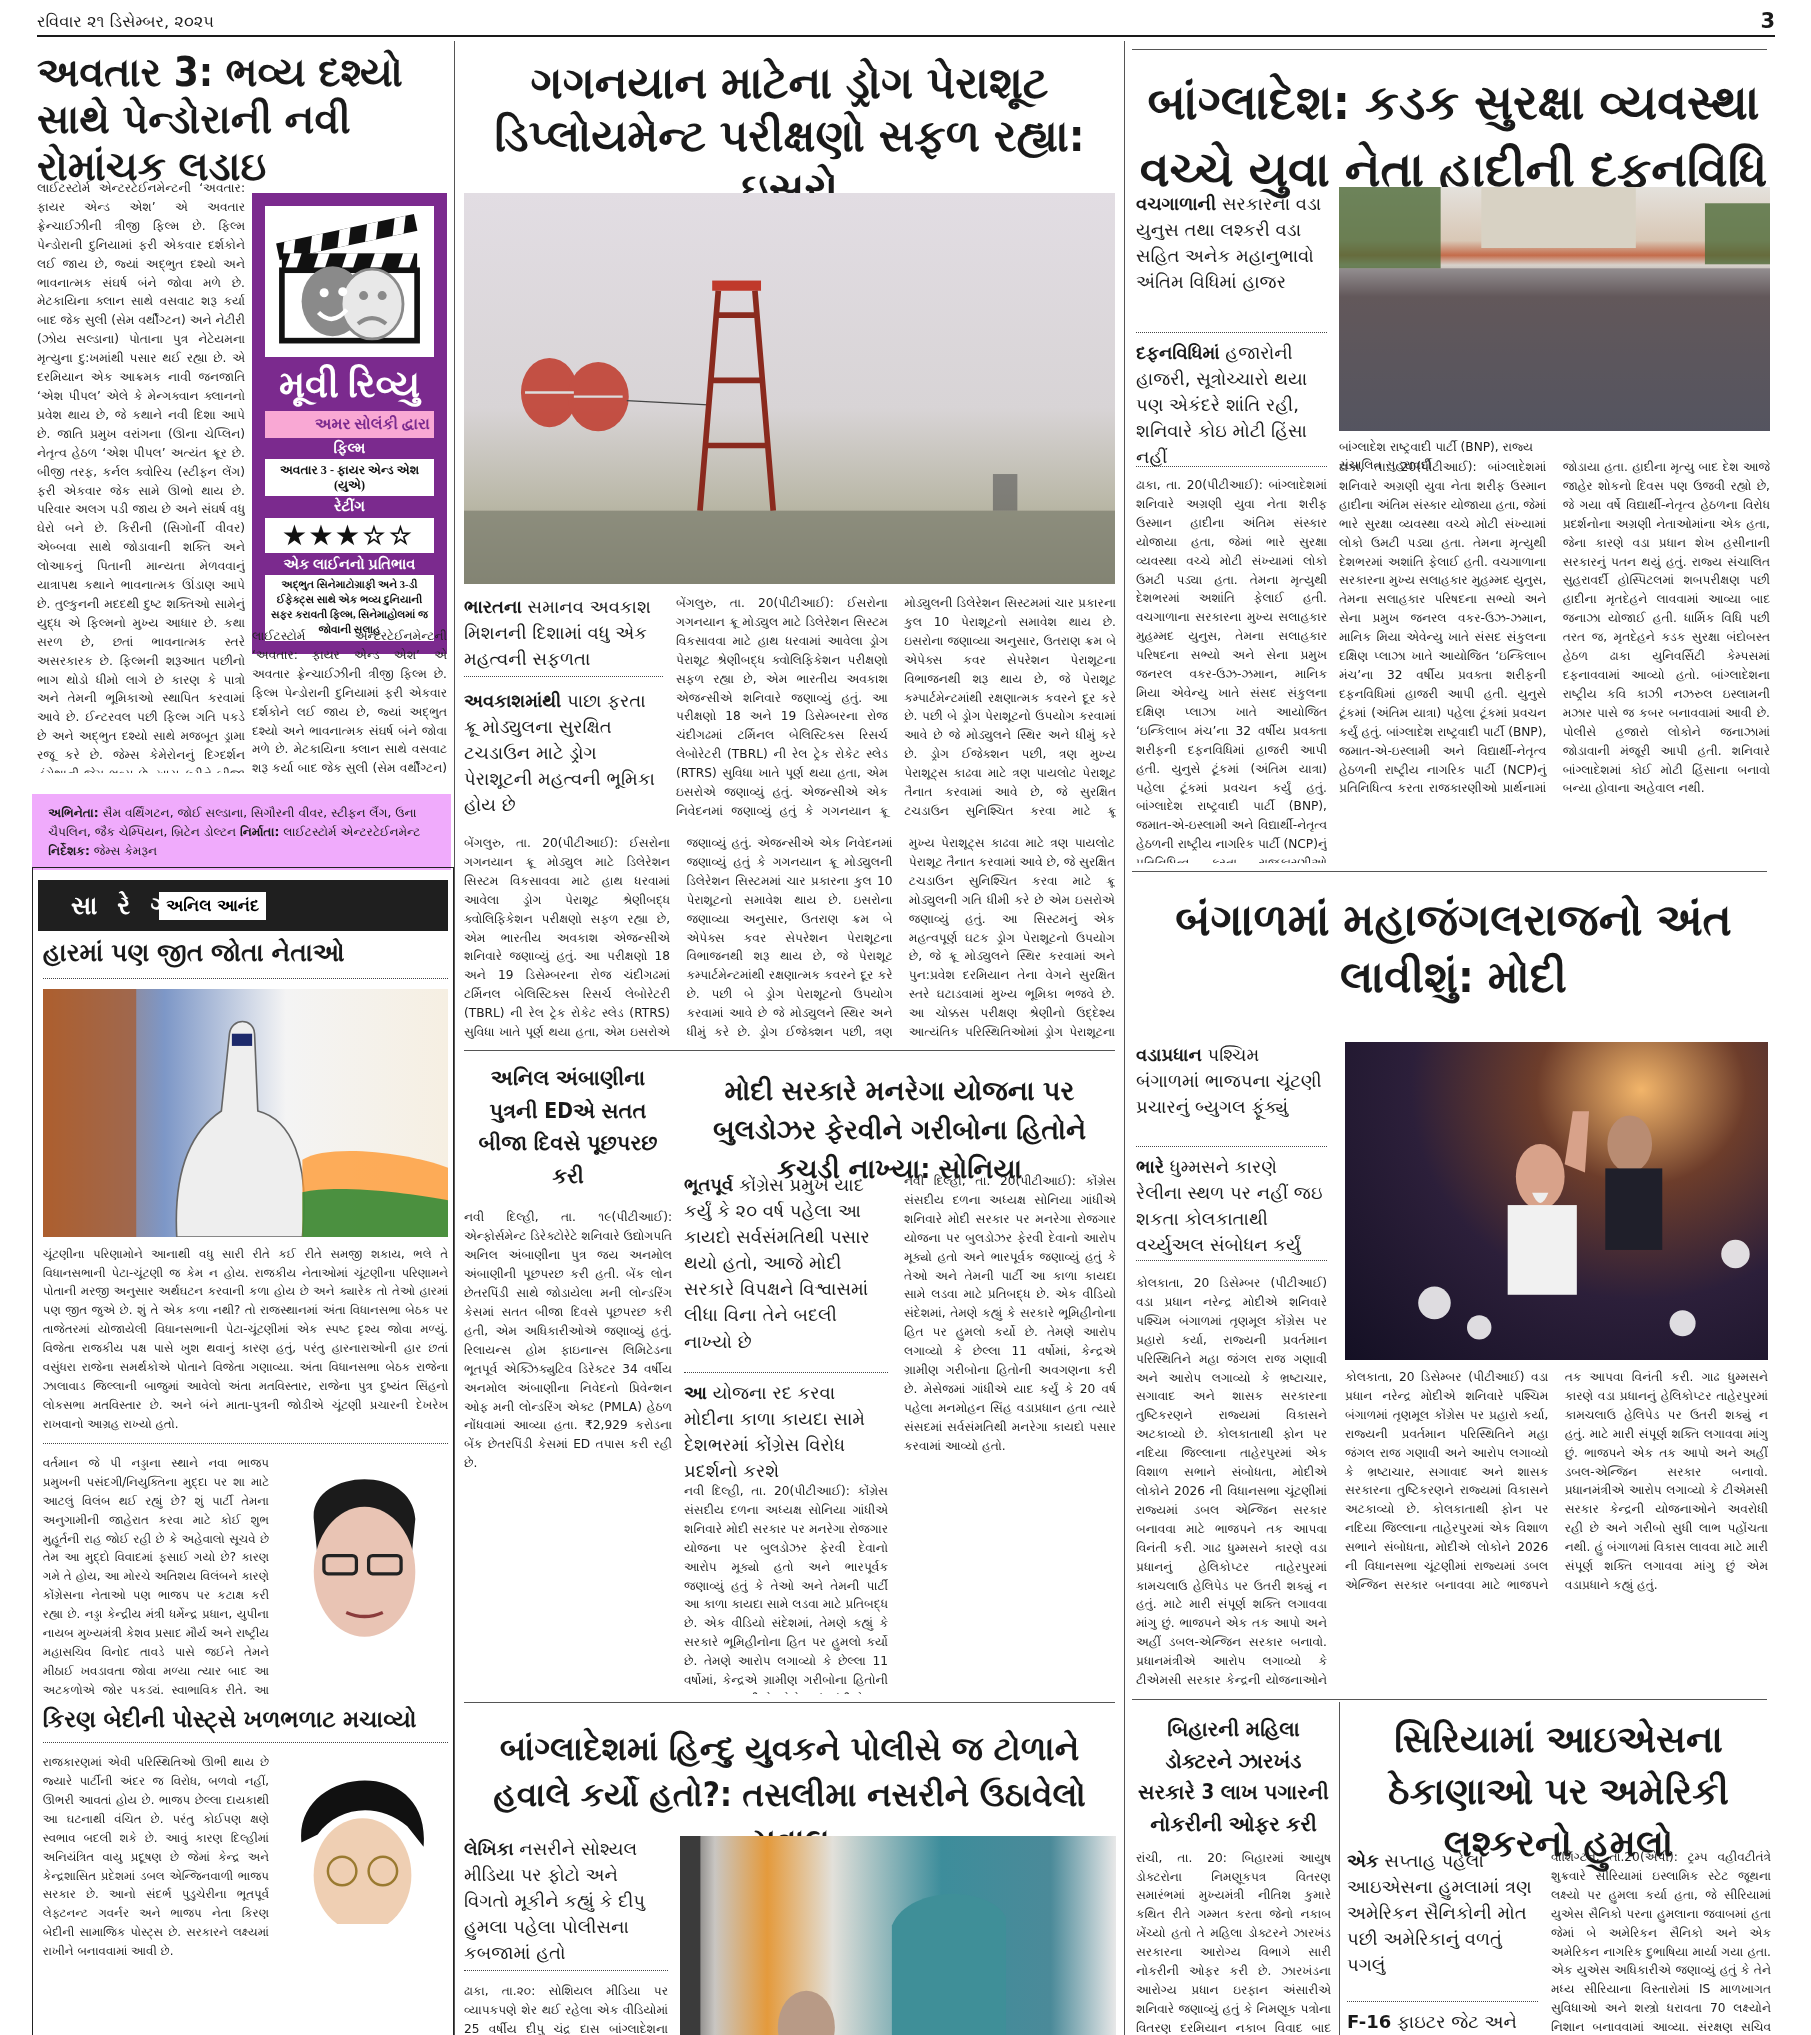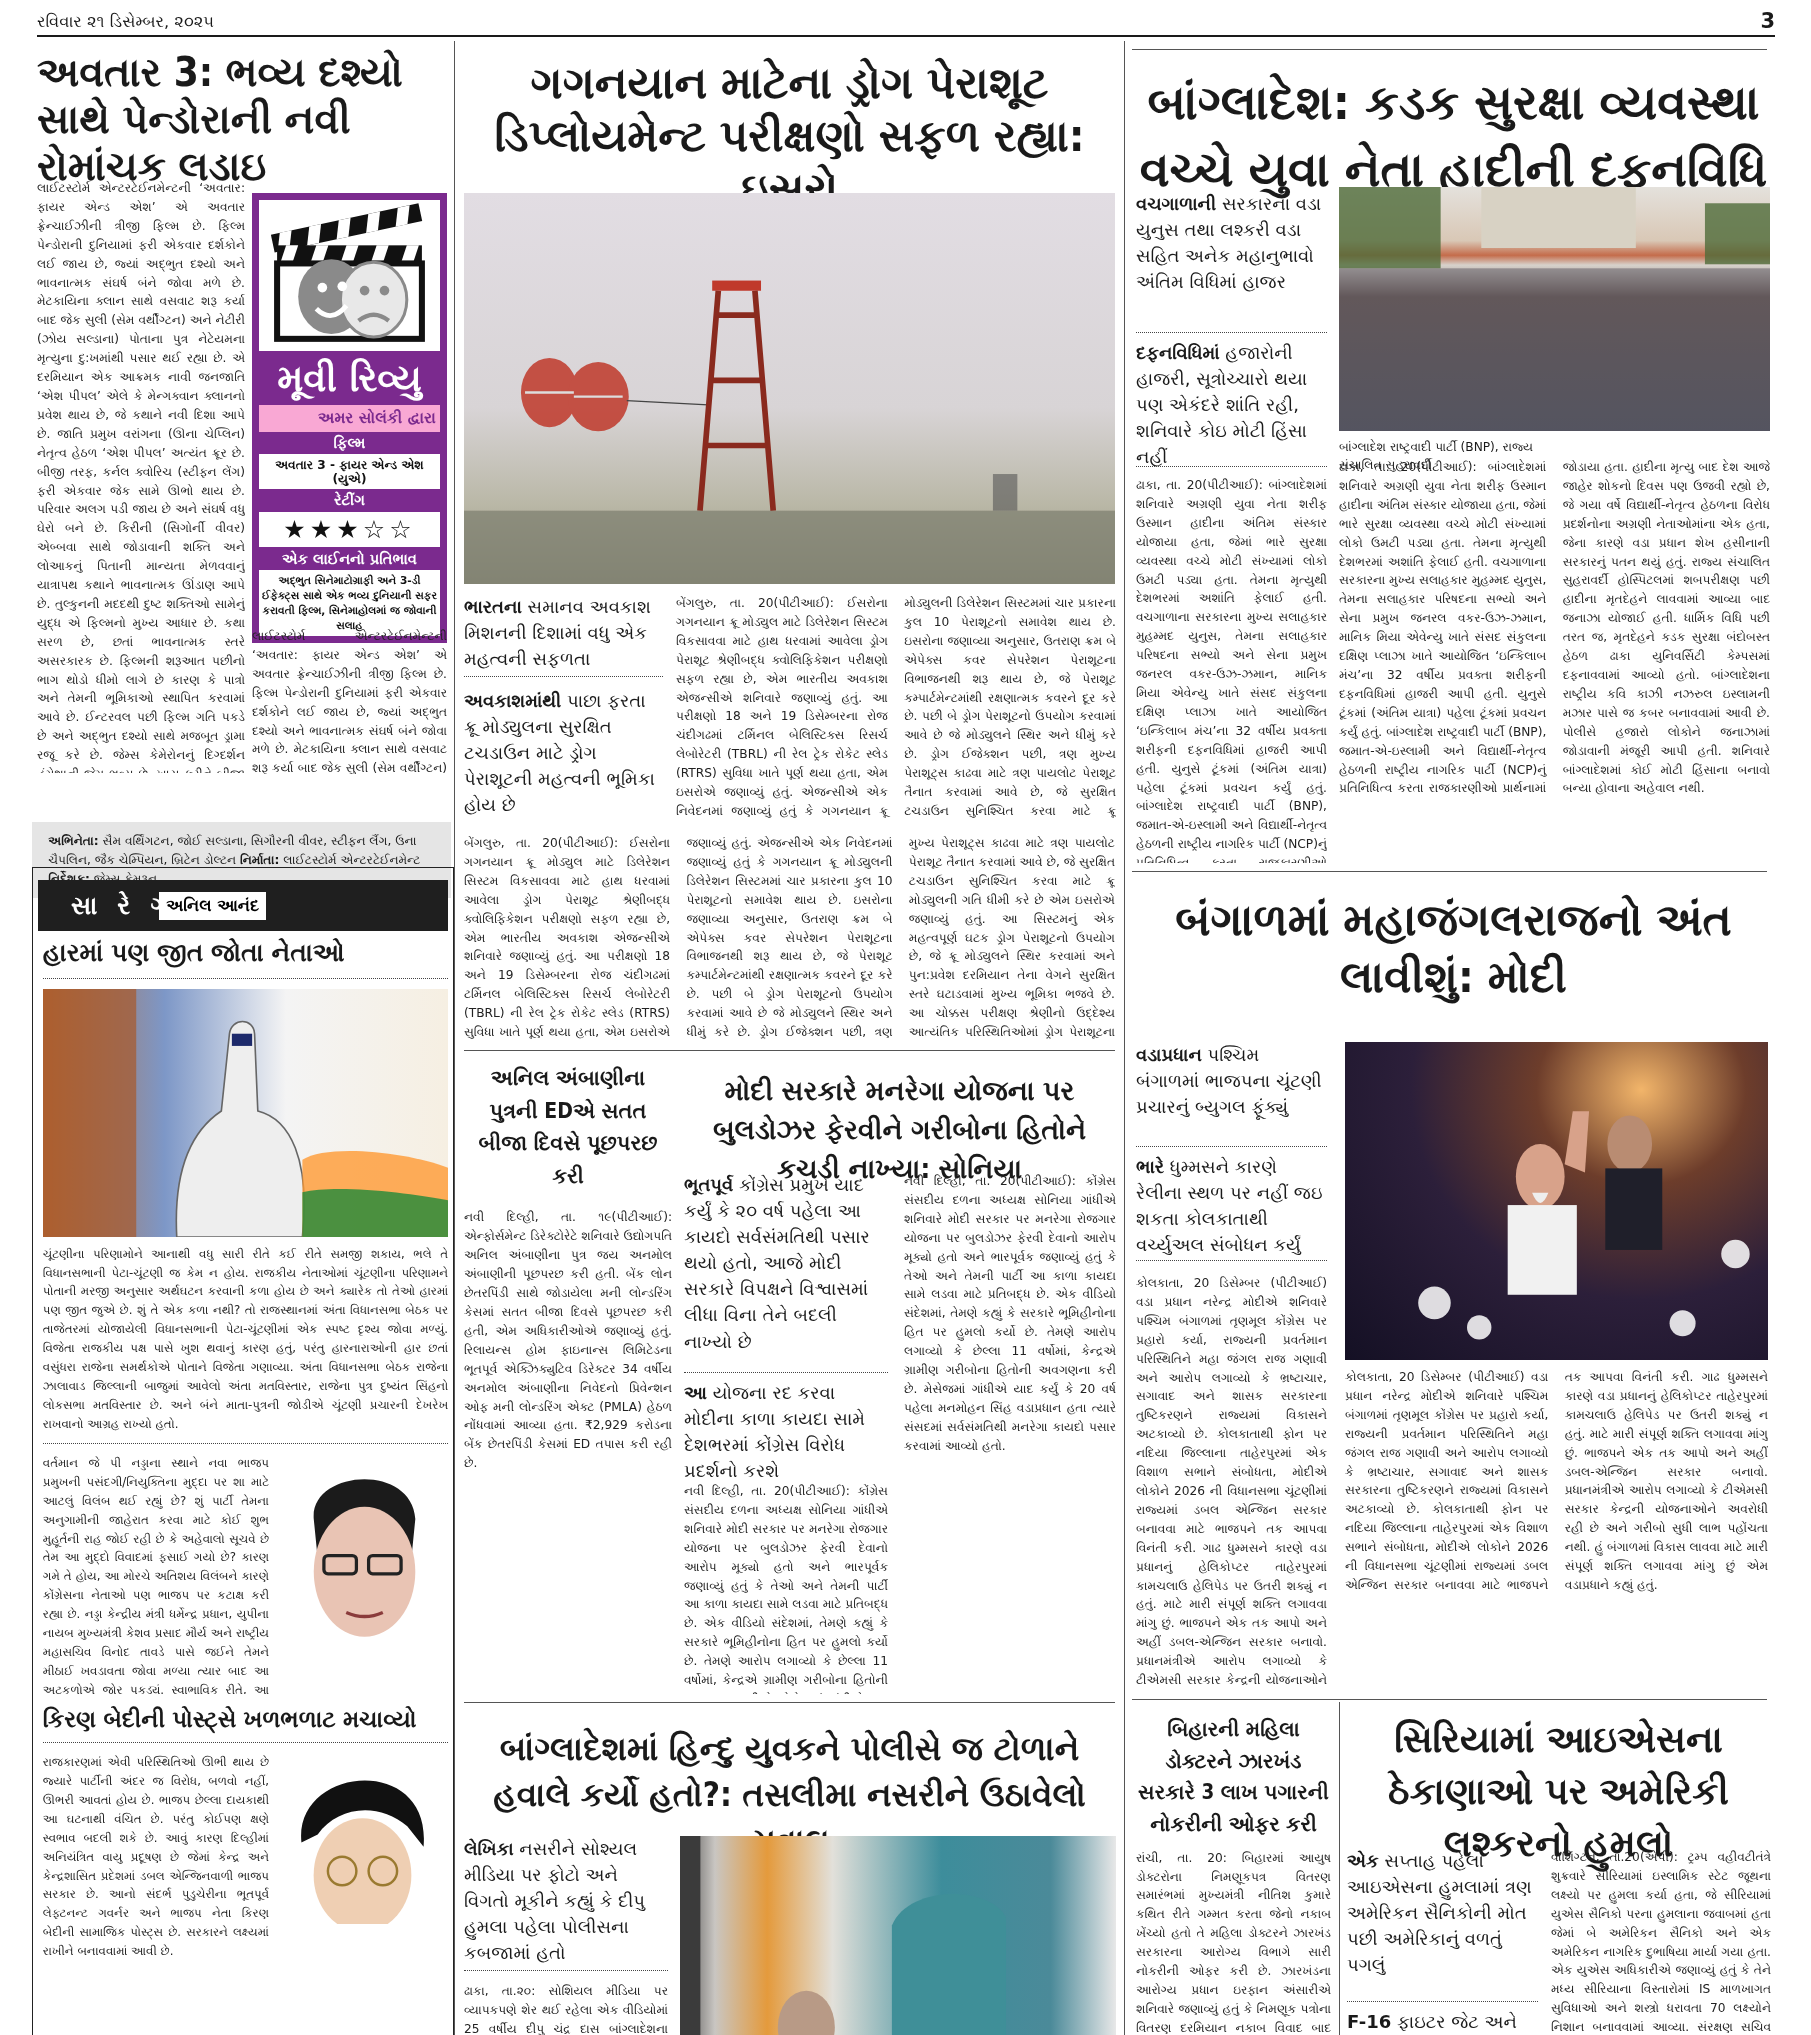--- a/index.html
+++ b/index.html
@@ -17,28 +17,28 @@
   h1, h2, h3 { font-family: "DejaVu Sans Condensed","DejaVu Sans", sans-serif; font-weight: bold; line-height: 1.15; }
   .body-text { font-size: 12.2px; line-height: 1.55; text-align: justify; color: #222; }
   .cols2 { column-count: 2; column-gap: 16.3px; }
   .cols3 { column-count: 3; column-gap: 16.3px; }
   .kicker { font-size: 18px; line-height: 1.45; }
   .kicker b { font-weight: 900; }
   .photo { overflow: hidden; }
   .caption { font-size: 12.2px; line-height: 1.5; }
 
   
-  .mr-box { background: #7b2a8e; padding: 7px; }
+  .mr-box { background: #7b2a8e; padding: 13px; font-family: Liberation Serif, serif; }
   .mr-box .clap { background: #fff; height: 151px; position: relative; }
   .mr-title { color: #fff; text-align: center; font-size: 37px; font-weight: 900; margin: 5.7px 0; }
   .mr-byline { background: #f9a8d4; color: #7b2a8e; text-align: right; font-weight: bold; font-size: 15.5px; padding: 4.1px; }
   .mr-band { color: #fff; text-align: center; font-weight: bold; font-size: 14.7px; padding: 2.4px; }
   .mr-white { background: #fff; color: #111; text-align: center; font-weight: bold; font-size: 12.2px; padding: 3.3px 2.4px; }
   .stars { font-size: 25px; letter-spacing: 4.1px; }
-  .credits { background: #e5e5e5; padding: 9.8px 16.3px; font-size: 12.2px; line-height: 1.55; margin-top: 28px; }
+  .credits { background: #f0abfc; padding: 9.8px 16.3px; font-size: 12.2px; line-height: 1.55; }
   .credits b { font-weight: 900; }
 
   .sargam-box { border: 1.6px solid #222; border-bottom-width: 4.9px; }
   .sargam-bar { background: #1f1f1f; height: 51px; margin: 12.2px 4.9px 0; position: relative; }
   .sargam-bar .t { position: absolute; left: 33px; top: 10.6px; color: #fff; font-size: 25px; font-weight: 900; letter-spacing: 5.7px; }
   .sargam-bar .a { position: absolute; left: 121px; top: 12.2px; background: #fff; color: #000000; font-size: 16.3px; font-weight: bold; padding: 4.1px 7.3px; }
 </style>
 </head>
 <body>
 

